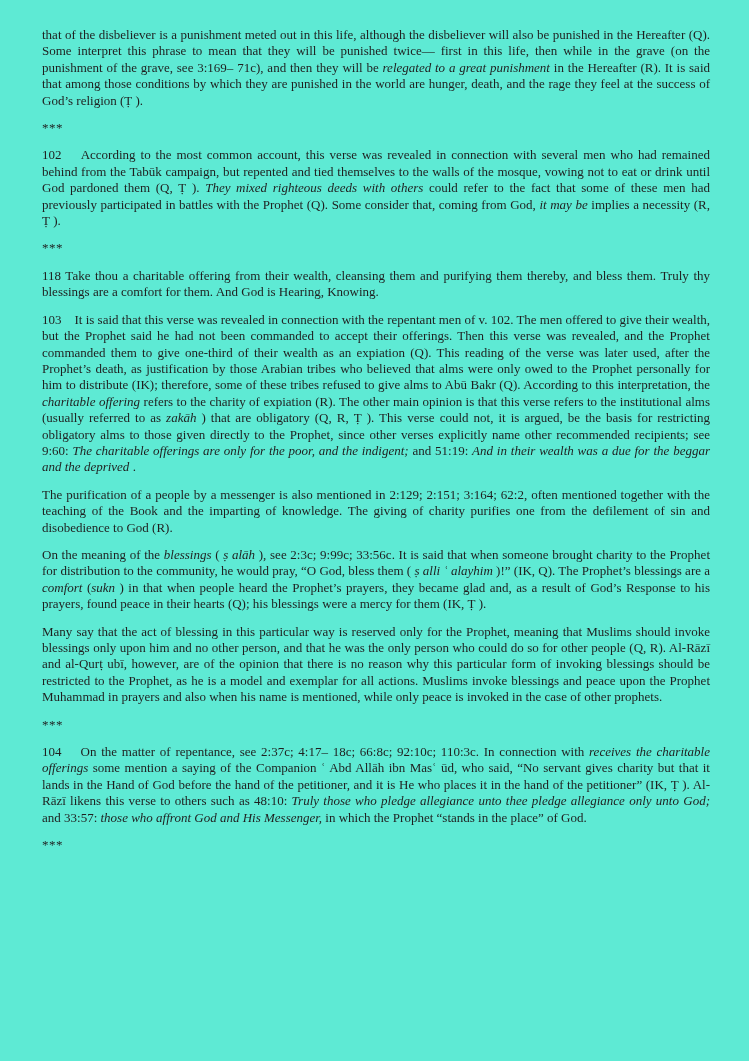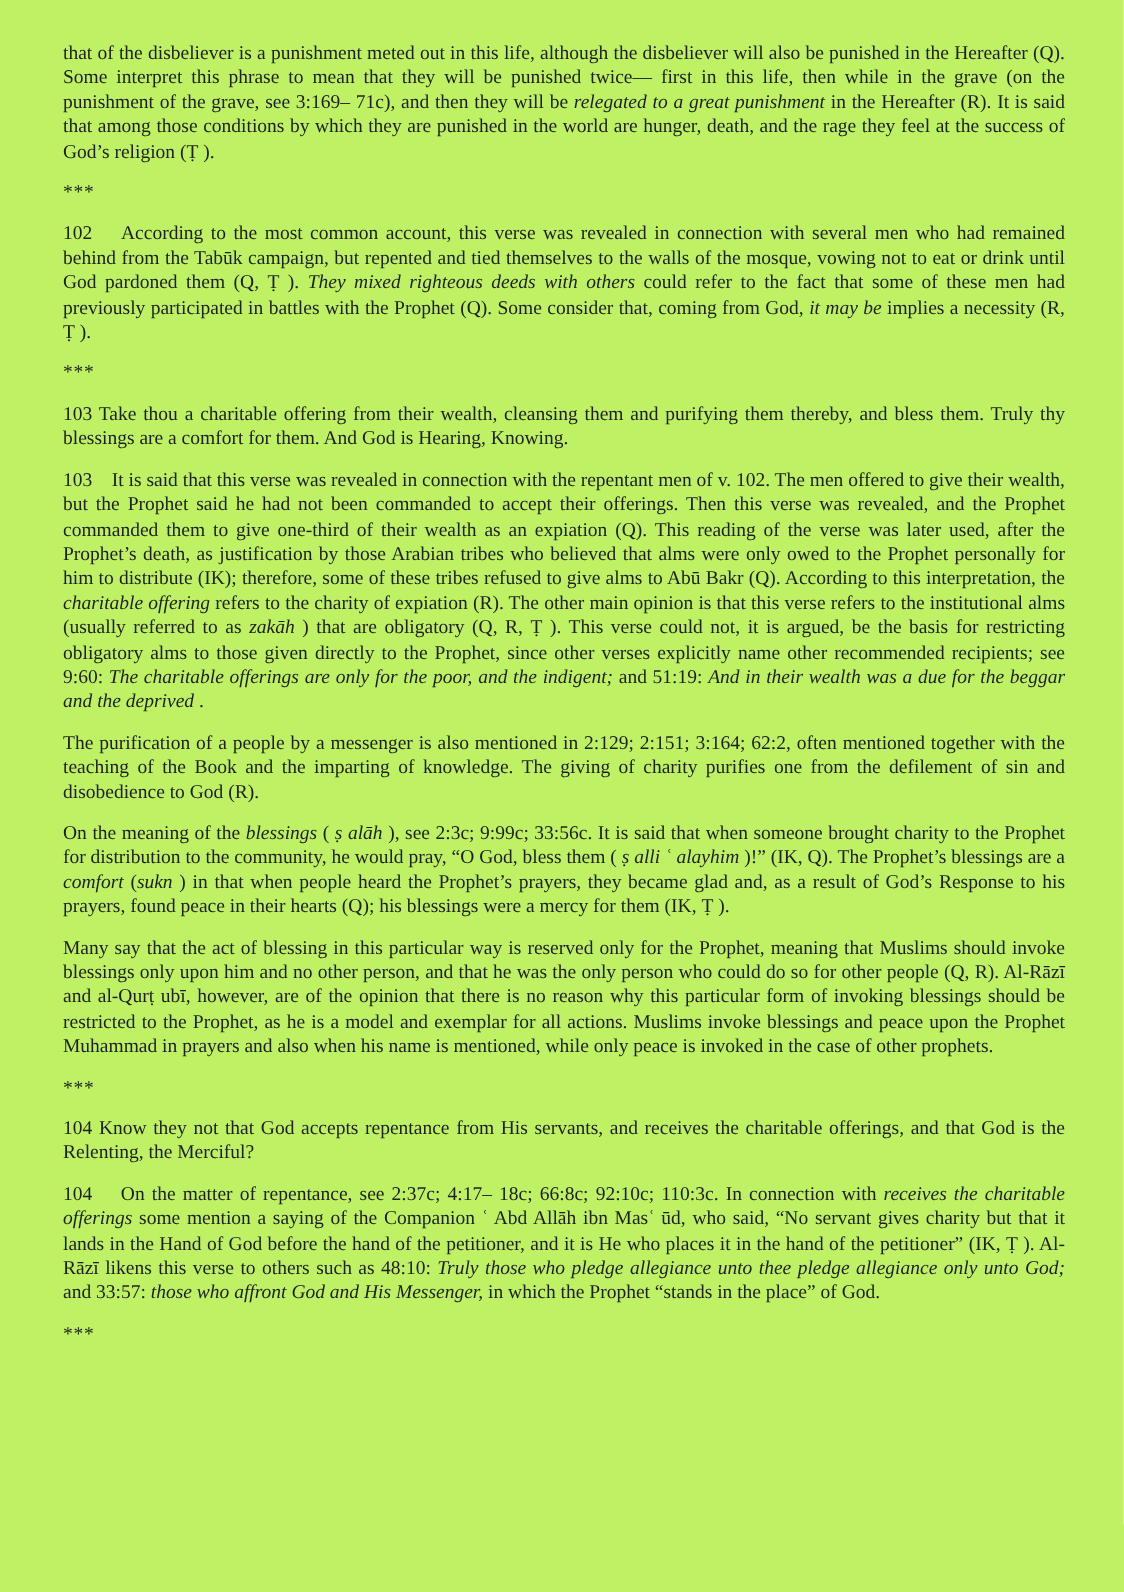--- a/index.html
+++ b/index.html
@@ -10,21 +10,21 @@
   body {
     width: 749px;
     height: 1061px;
     overflow: hidden;
   }
   .page {
     box-sizing: border-box;
     width: 749px;
     min-height: 1061px;
     padding: 27px 39px 20px 42px;
-    background: #bef264;
+    background: #5eead4;
     font-family: "Liberation Serif", "DejaVu Serif", serif;
     font-size: 13px;
     line-height: 16.4px;
     color: #1f1f1f;
     text-align: justify;
   }
   .page p {
     margin: 11px 0;
   }
   .page p:first-child {
@@ -41,23 +41,22 @@
 </style>
 </head>
 <body style="background: rgb(255, 255, 255);">
 
 <main class="page" style="color: rgb(31, 31, 31);">
   <div id="content">
       <p class="para body"><span>that of the disbeliever is a punishment meted out in this life, although the disbeliever will also be punished in the Hereafter (Q). Some interpret this phrase to mean that they will be punished twice— first in this life, then while in the grave (on the punishment of the grave, see 3:169– 71c), and then they will be </span><span class="i">relegated to a great punishment</span><span> in the Hereafter (R). It is said that among those conditions by which they are punished in the world are hunger, death, and the rage they feel at the success of God’s religion (Ṭ ).</span></p>
       <p class="sep">***</p>
       <p class="para commentary"><span>102&nbsp;&nbsp;&nbsp; According to the most common account, this verse was revealed in connection with several men who had remained behind from the Tabūk campaign, but repented and tied themselves to the walls of the mosque, vowing not to eat or drink until God pardoned them (Q, Ṭ ). </span><span class="i">They mixed righteous deeds with others</span><span> could refer to the fact that some of these men had previously participated in battles with the Prophet (Q). Some consider that, coming from God, </span><span class="i">it may be</span><span> implies a necessity (R, Ṭ ).</span></p>
       <p class="sep">***</p>
-      <p class="para verse"><span>103 Take thou a charitable offering from their wealth, cleansing them and purifying them thereby, and bless them. Truly thy blessings are a comfort for them. And God is Hearing, Knowing.</span></p>
+      <p class="para verse"><span>118 Take thou a charitable offering from their wealth, cleansing them and purifying them thereby, and bless them. Truly thy blessings are a comfort for them. And God is Hearing, Knowing.</span></p>
       <p class="para commentary"><span>103&nbsp;&nbsp;&nbsp; It is said that this verse was revealed in connection with the repentant men of v. 102. The men offered to give their wealth, but the Prophet said he had not been commanded to accept their offerings. Then this verse was revealed, and the Prophet commanded them to give one-third of their wealth as an expiation (Q). This reading of the verse was later used, after the Prophet’s death, as justification by those Arabian tribes who believed that alms were only owed to the Prophet personally for him to distribute (IK); therefore, some of these tribes refused to give alms to Abū Bakr (Q). According to this interpretation, the </span><span class="i">charitable offering</span><span> refers to the charity of expiation (R). The other main opinion is that this verse refers to the institutional alms (usually referred to as </span><span class="i">zakāh</span><span> ) that are obligatory (Q, R, Ṭ ). This verse could not, it is argued, be the basis for restricting obligatory alms to those given directly to the Prophet, since other verses explicitly name other recommended recipients; see 9:60: </span><span class="i">The charitable offerings are only for the poor, and the indigent;</span><span> and 51:19: </span><span class="i">And in their wealth was a due for the beggar and the deprived</span><span> .</span></p>
       <p class="para body"><span>The purification of a people by a messenger is also mentioned in 2:129; 2:151; 3:164; 62:2, often mentioned together with the teaching of the Book and the imparting of knowledge. The giving of charity purifies one from the defilement of sin and disobedience to God (R).</span></p>
       <p class="para body"><span>On the meaning of the </span><span class="i">blessings</span><span> ( </span><span class="i">ṣ alāh</span><span> ), see 2:3c; 9:99c; 33:56c. It is said that when someone brought charity to the Prophet for distribution to the community, he would pray, “O God, bless them ( </span><span class="i">ṣ alli ʿ alayhim</span><span> )!” (IK, Q). The Prophet’s blessings are a </span><span class="i">comfort</span><span> (</span><span class="i">sukn</span><span> ) in that when people heard the Prophet’s prayers, they became glad and, as a result of God’s Response to his prayers, found peace in their hearts (Q); his blessings were a mercy for them (IK, Ṭ ).</span></p>
       <p class="para body"><span>Many say that the act of blessing in this particular way is reserved only for the Prophet, meaning that Muslims should invoke blessings only upon him and no other person, and that he was the only person who could do so for other people (Q, R). Al-Rāzī and al-Qurṭ ubī, however, are of the opinion that there is no reason why this particular form of invoking blessings should be restricted to the Prophet, as he is a model and exemplar for all actions. Muslims invoke blessings and peace upon the Prophet Muhammad in prayers and also when his name is mentioned, while only peace is invoked in the case of other prophets.</span></p>
       <p class="sep">***</p>
-      <p class="para verse"><span>104 Know they not that God accepts repentance from His servants, and receives the charitable offerings, and that God is the Relenting, the Merciful?</span></p>
       <p class="para commentary"><span>104&nbsp;&nbsp;&nbsp; On the matter of repentance, see 2:37c; 4:17– 18c; 66:8c; 92:10c; 110:3c. In connection with </span><span class="i">receives the charitable offerings</span><span> some mention a saying of the Companion ʿ Abd Allāh ibn Masʿ ūd, who said, “No servant gives charity but that it lands in the Hand of God before the hand of the petitioner, and it is He who places it in the hand of the petitioner” (IK, Ṭ ). Al-Rāzī likens this verse to others such as 48:10: </span><span class="i">Truly those who pledge allegiance unto thee pledge allegiance only unto God;</span><span> and 33:57: </span><span class="i">those who affront God and His Messenger,</span><span> in which the Prophet “stands in the place” of God.</span></p>
       <p class="sep">***</p>
     </div>
 </main>
 
 </body></html>

